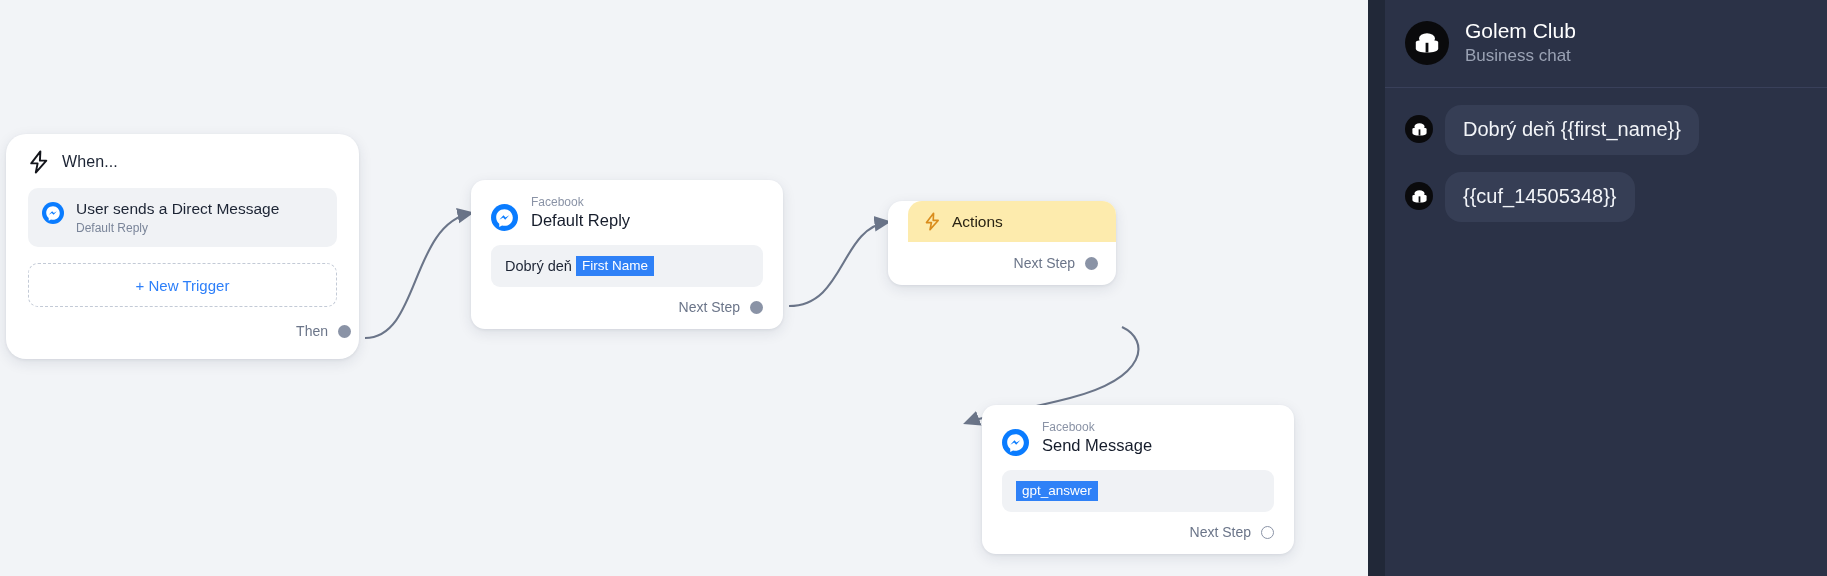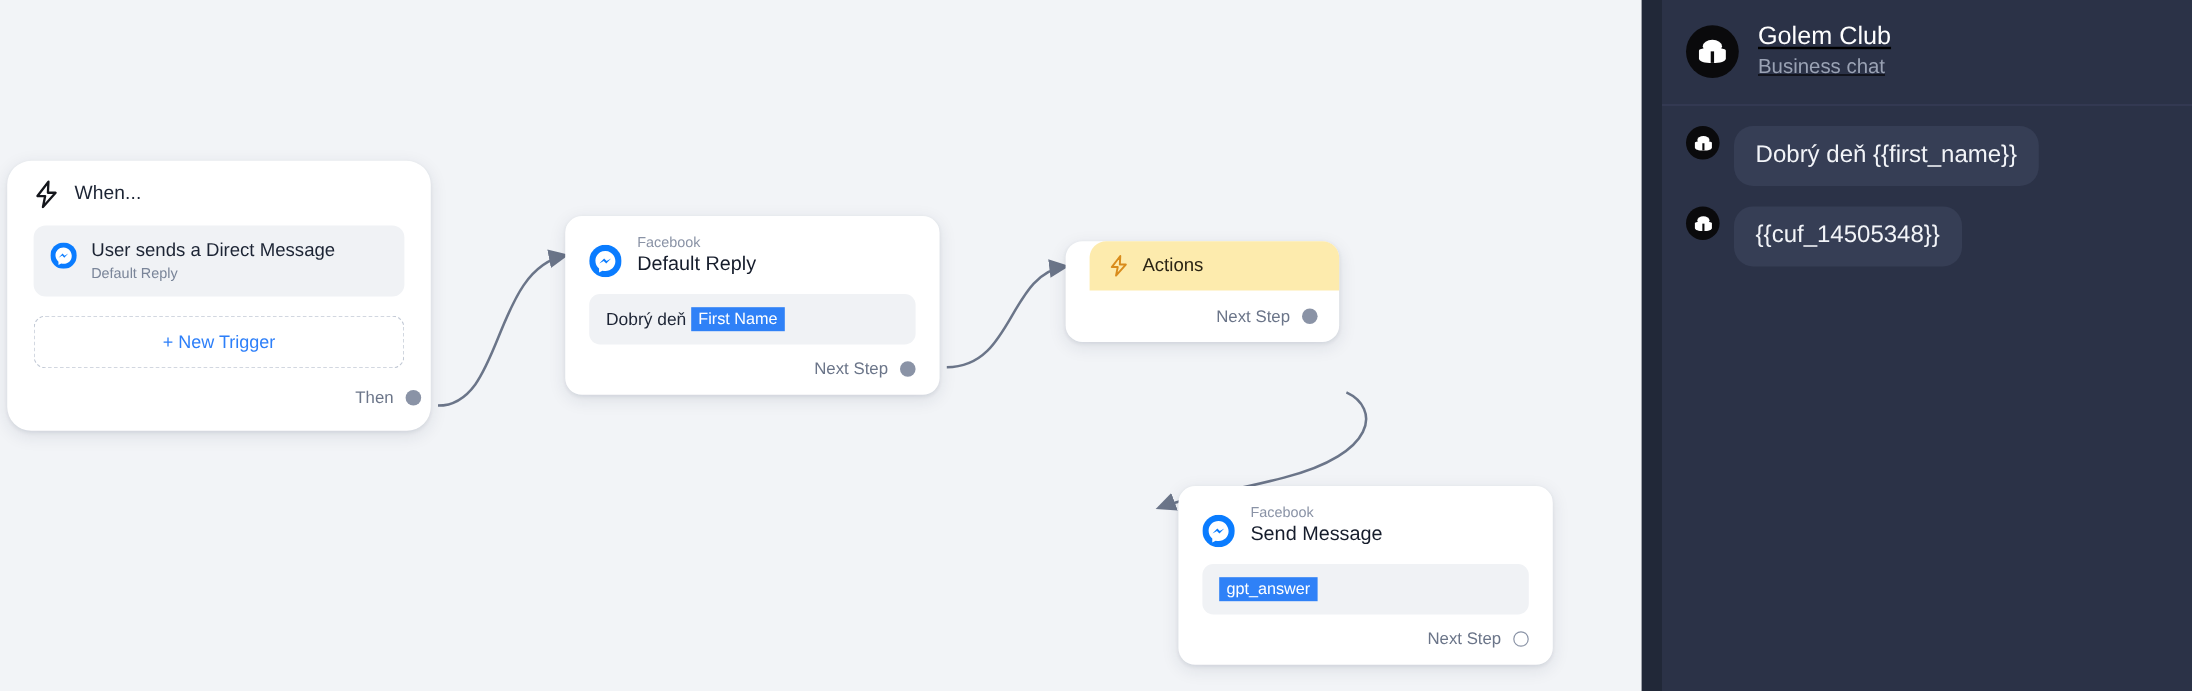--- a/index.html
+++ b/index.html
@@ -96,30 +96,29 @@
     background: #212838;
   }
   .chat-panel {
     position: absolute; left: 1385px; top: 0; width: 442px; height: 576px;
     background: #2b3247;
   }
   .chat-header {
     display: flex; align-items: center; gap: 16px;
     padding: 18px 20px 20px 20px;
     border-bottom: 1px solid #39405a;
-    text-decoration: underline;
   }
   .avatar { width: 44px; height: 44px; border-radius: 50%; background: #0a0a0c; flex: none;
             display: flex; align-items: center; justify-content: center; }
   .avatar-sm { width: 28px; height: 28px; border-radius: 50%; background: #0a0a0c; flex: none;
             display: flex; align-items: center; justify-content: center; margin-bottom: 2px; }
   .chat-name { font-size: 21px; color: #ffffff; line-height: 25px; }
   .chat-sub { font-size: 17px; color: #9aa2b4; line-height: 22px; margin-top: 2px; }
   .chat-body { padding: 17px 20px 0 20px; }
-  .chat-row { display: flex; align-items: flex-start; gap: 12px; margin-bottom: 17px; }
+  .chat-row { display: flex; align-items: center; gap: 12px; margin-bottom: 17px; }
   .bubble {
     background: #363e55; border-radius: 16px;
     padding: 11px 18px 13px 18px;
     font-size: 20px; color: #f2f4f8; line-height: 26px;
     max-width: 330px;
   }
 </style>
 </head>
 <body>
 

